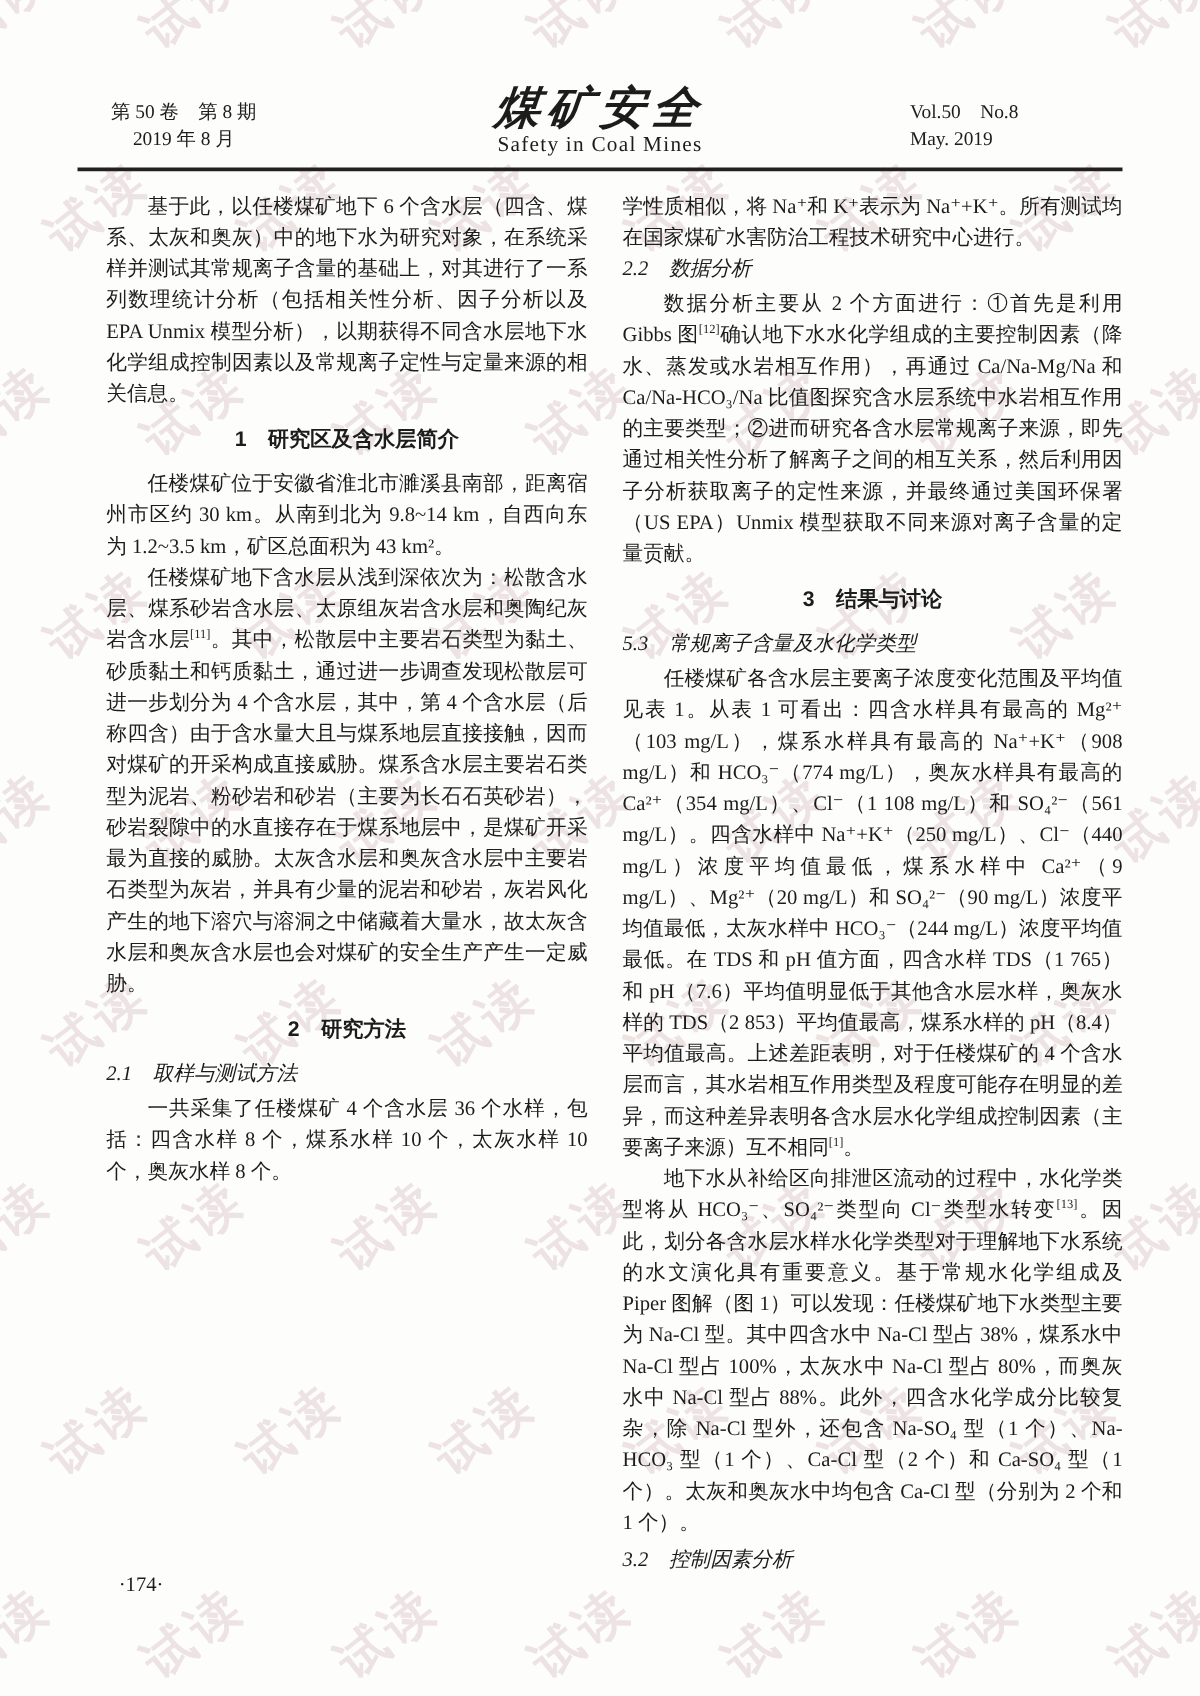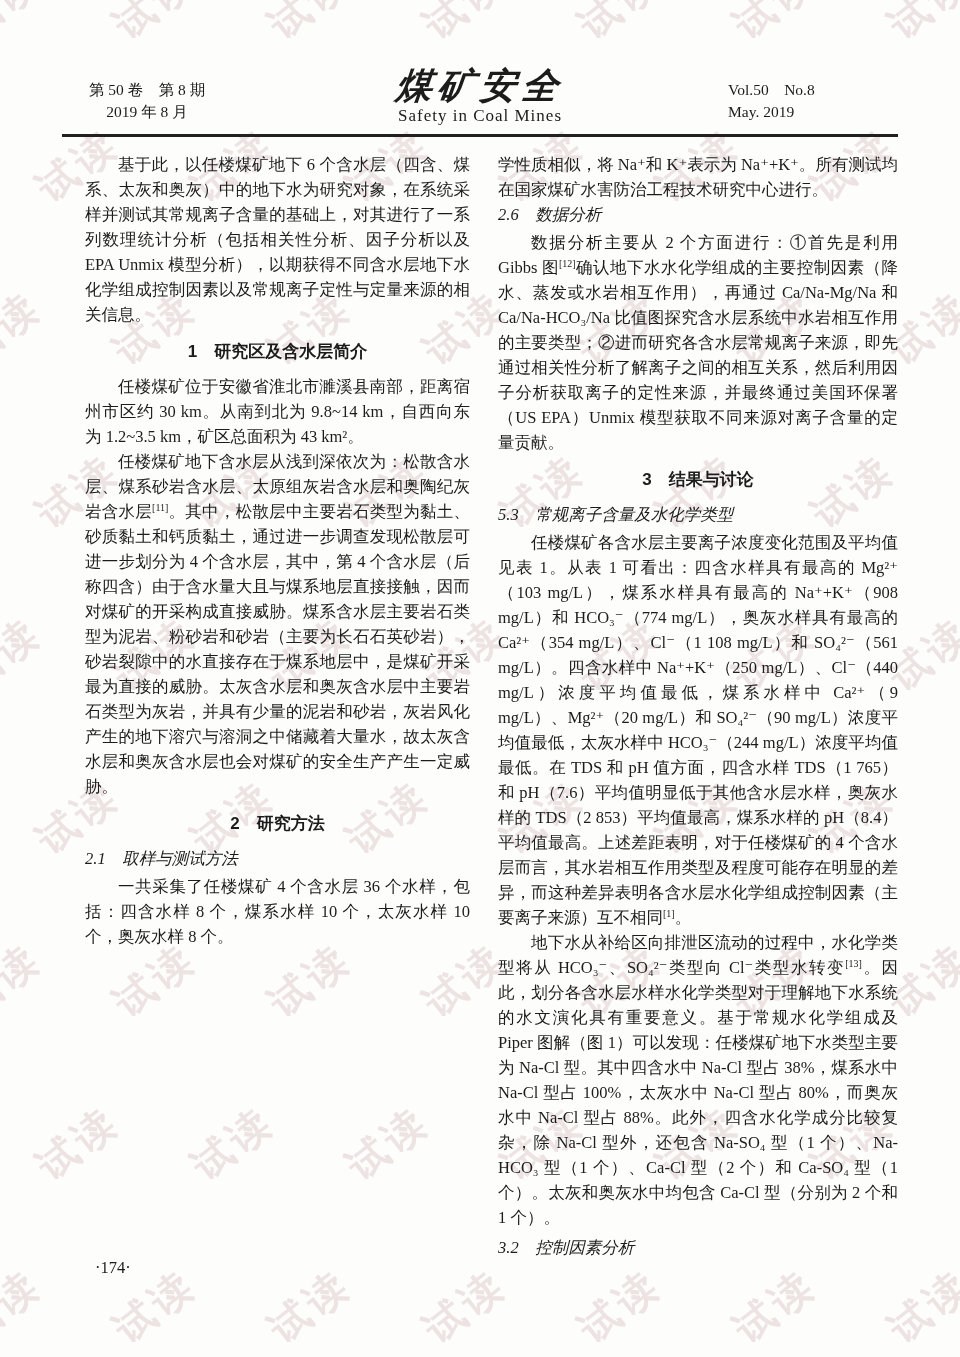--- a/index.html
+++ b/index.html
@@ -193,21 +193,21 @@
       <div class="h-section">1　研究区及含水层简介</div>
       <p class="indent">任楼煤矿位于安徽省淮北市濉溪县南部，距离宿州市区约 30 km。从南到北为 9.8~14 km，自西向东为 1.2~3.5 km，矿区总面积为 43 km²。</p>
       <p class="indent">任楼煤矿地下含水层从浅到深依次为：松散含水层、煤系砂岩含水层、太原组灰岩含水层和奥陶纪灰岩含水层<sup>[11]</sup>。其中，松散层中主要岩石类型为黏土、砂质黏土和钙质黏土，通过进一步调查发现松散层可进一步划分为 4 个含水层，其中，第 4 个含水层（后称四含）由于含水量大且与煤系地层直接接触，因而对煤矿的开采构成直接威胁。煤系含水层主要岩石类型为泥岩、粉砂岩和砂岩（主要为长石石英砂岩），砂岩裂隙中的水直接存在于煤系地层中，是煤矿开采最为直接的威胁。太灰含水层和奥灰含水层中主要岩石类型为灰岩，并具有少量的泥岩和砂岩，灰岩风化产生的地下溶穴与溶洞之中储藏着大量水，故太灰含水层和奥灰含水层也会对煤矿的安全生产产生一定威胁。</p>
       <div class="h-section">2　研究方法</div>
       <div class="h-sub first">2.1　取样与测试方法</div>
       <p class="indent">一共采集了任楼煤矿 4 个含水层 36 个水样，包括：四含水样 8 个，煤系水样 10 个，太灰水样 10 个，奥灰水样 8 个。</p>
     </div>
 
     <div class="col col-right">
       <p class="no-indent">学性质相似，将 Na⁺和 K⁺表示为 Na⁺+K⁺。所有测试均在国家煤矿水害防治工程技术研究中心进行。</p>
-      <div class="h-sub first">2.6　数据分析</div>
+      <div class="h-sub first">2.2　数据分析</div>
       <p class="indent">数据分析主要从 2 个方面进行：①首先是利用 Gibbs 图<sup>[12]</sup>确认地下水水化学组成的主要控制因素（降水、蒸发或水岩相互作用），再通过 Ca/Na-Mg/Na 和 Ca/Na-HCO₃/Na 比值图探究含水层系统中水岩相互作用的主要类型；②进而研究各含水层常规离子来源，即先通过相关性分析了解离子之间的相互关系，然后利用因子分析获取离子的定性来源，并最终通过美国环保署（US EPA）Unmix 模型获取不同来源对离子含量的定量贡献。</p>
       <div class="h-section">3　结果与讨论</div>
       <div class="h-sub">5.3　常规离子含量及水化学类型</div>
       <p class="indent">任楼煤矿各含水层主要离子浓度变化范围及平均值见表 1。从表 1 可看出：四含水样具有最高的 Mg²⁺（103 mg/L），煤系水样具有最高的 Na⁺+K⁺（908 mg/L）和 HCO₃⁻（774 mg/L），奥灰水样具有最高的 Ca²⁺（354 mg/L）、Cl⁻（1 108 mg/L）和 SO₄²⁻（561 mg/L）。四含水样中 Na⁺+K⁺（250 mg/L）、Cl⁻（440 mg/L）浓度平均值最低，煤系水样中 Ca²⁺（9 mg/L）、Mg²⁺（20 mg/L）和 SO₄²⁻（90 mg/L）浓度平均值最低，太灰水样中 HCO₃⁻（244 mg/L）浓度平均值最低。在 TDS 和 pH 值方面，四含水样 TDS（1 765）和 pH（7.6）平均值明显低于其他含水层水样，奥灰水样的 TDS（2 853）平均值最高，煤系水样的 pH（8.4）平均值最高。上述差距表明，对于任楼煤矿的 4 个含水层而言，其水岩相互作用类型及程度可能存在明显的差异，而这种差异表明各含水层水化学组成控制因素（主要离子来源）互不相同<sup>[1]</sup>。</p>
       <p class="indent">地下水从补给区向排泄区流动的过程中，水化学类型将从 HCO₃⁻、SO₄²⁻类型向 Cl⁻类型水转变<sup>[13]</sup>。因此，划分各含水层水样水化学类型对于理解地下水系统的水文演化具有重要意义。基于常规水化学组成及 Piper 图解（图 1）可以发现：任楼煤矿地下水类型主要为 Na-Cl 型。其中四含水中 Na-Cl 型占 38%，煤系水中 Na-Cl 型占 100%，太灰水中 Na-Cl 型占 80%，而奥灰水中 Na-Cl 型占 88%。此外，四含水化学成分比较复杂，除 Na-Cl 型外，还包含 Na-SO₄ 型（1 个）、Na-HCO₃ 型（1 个）、Ca-Cl 型（2 个）和 Ca-SO₄ 型（1 个）。太灰和奥灰水中均包含 Ca-Cl 型（分别为 2 个和 1 个）。</p>
       <div class="h-sub">3.2　控制因素分析</div>
     </div>
 
   </div>
 

